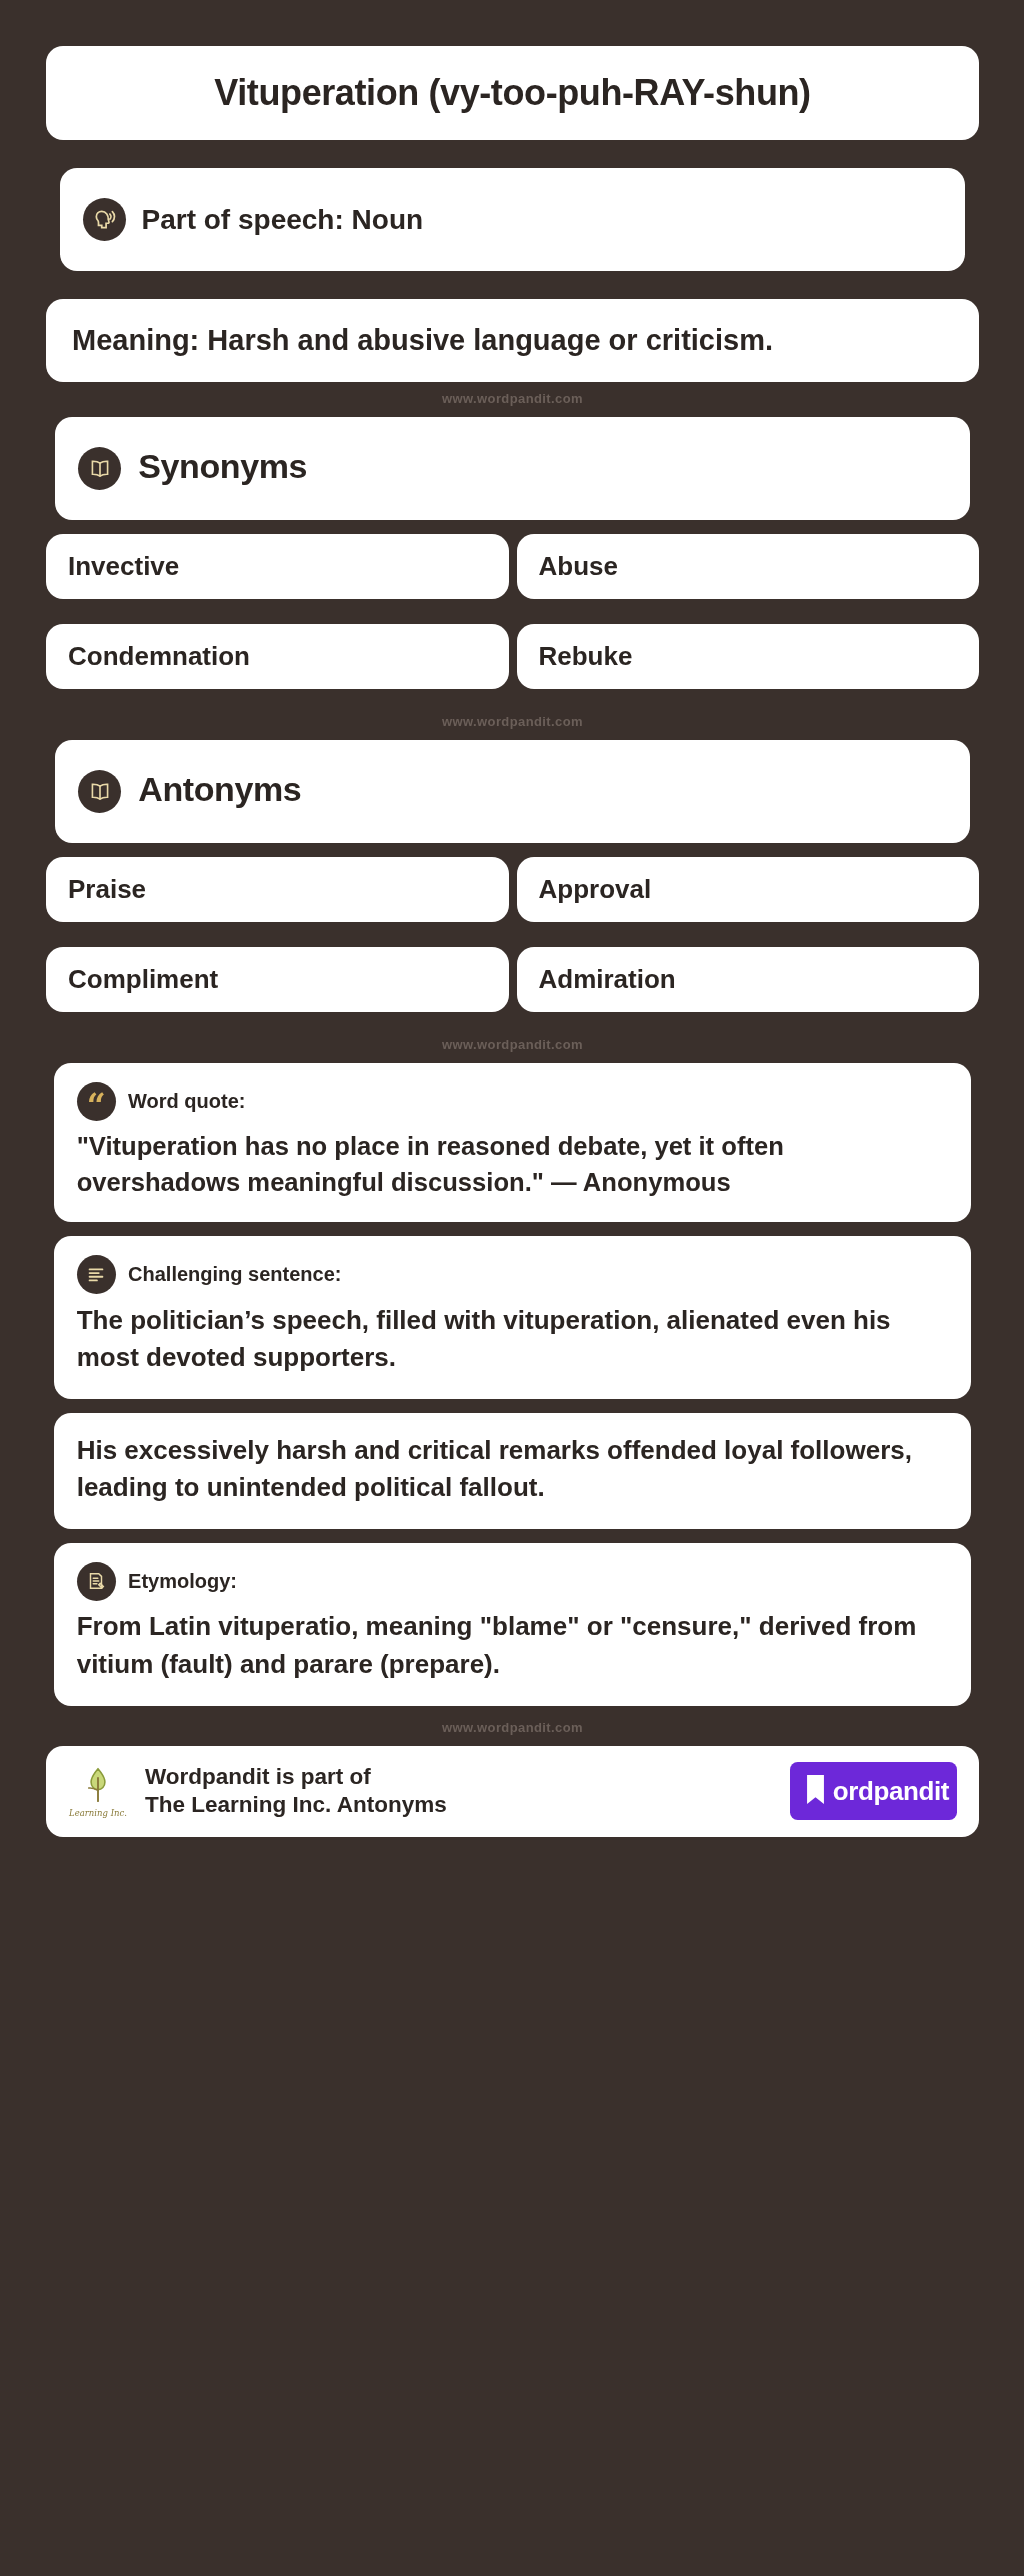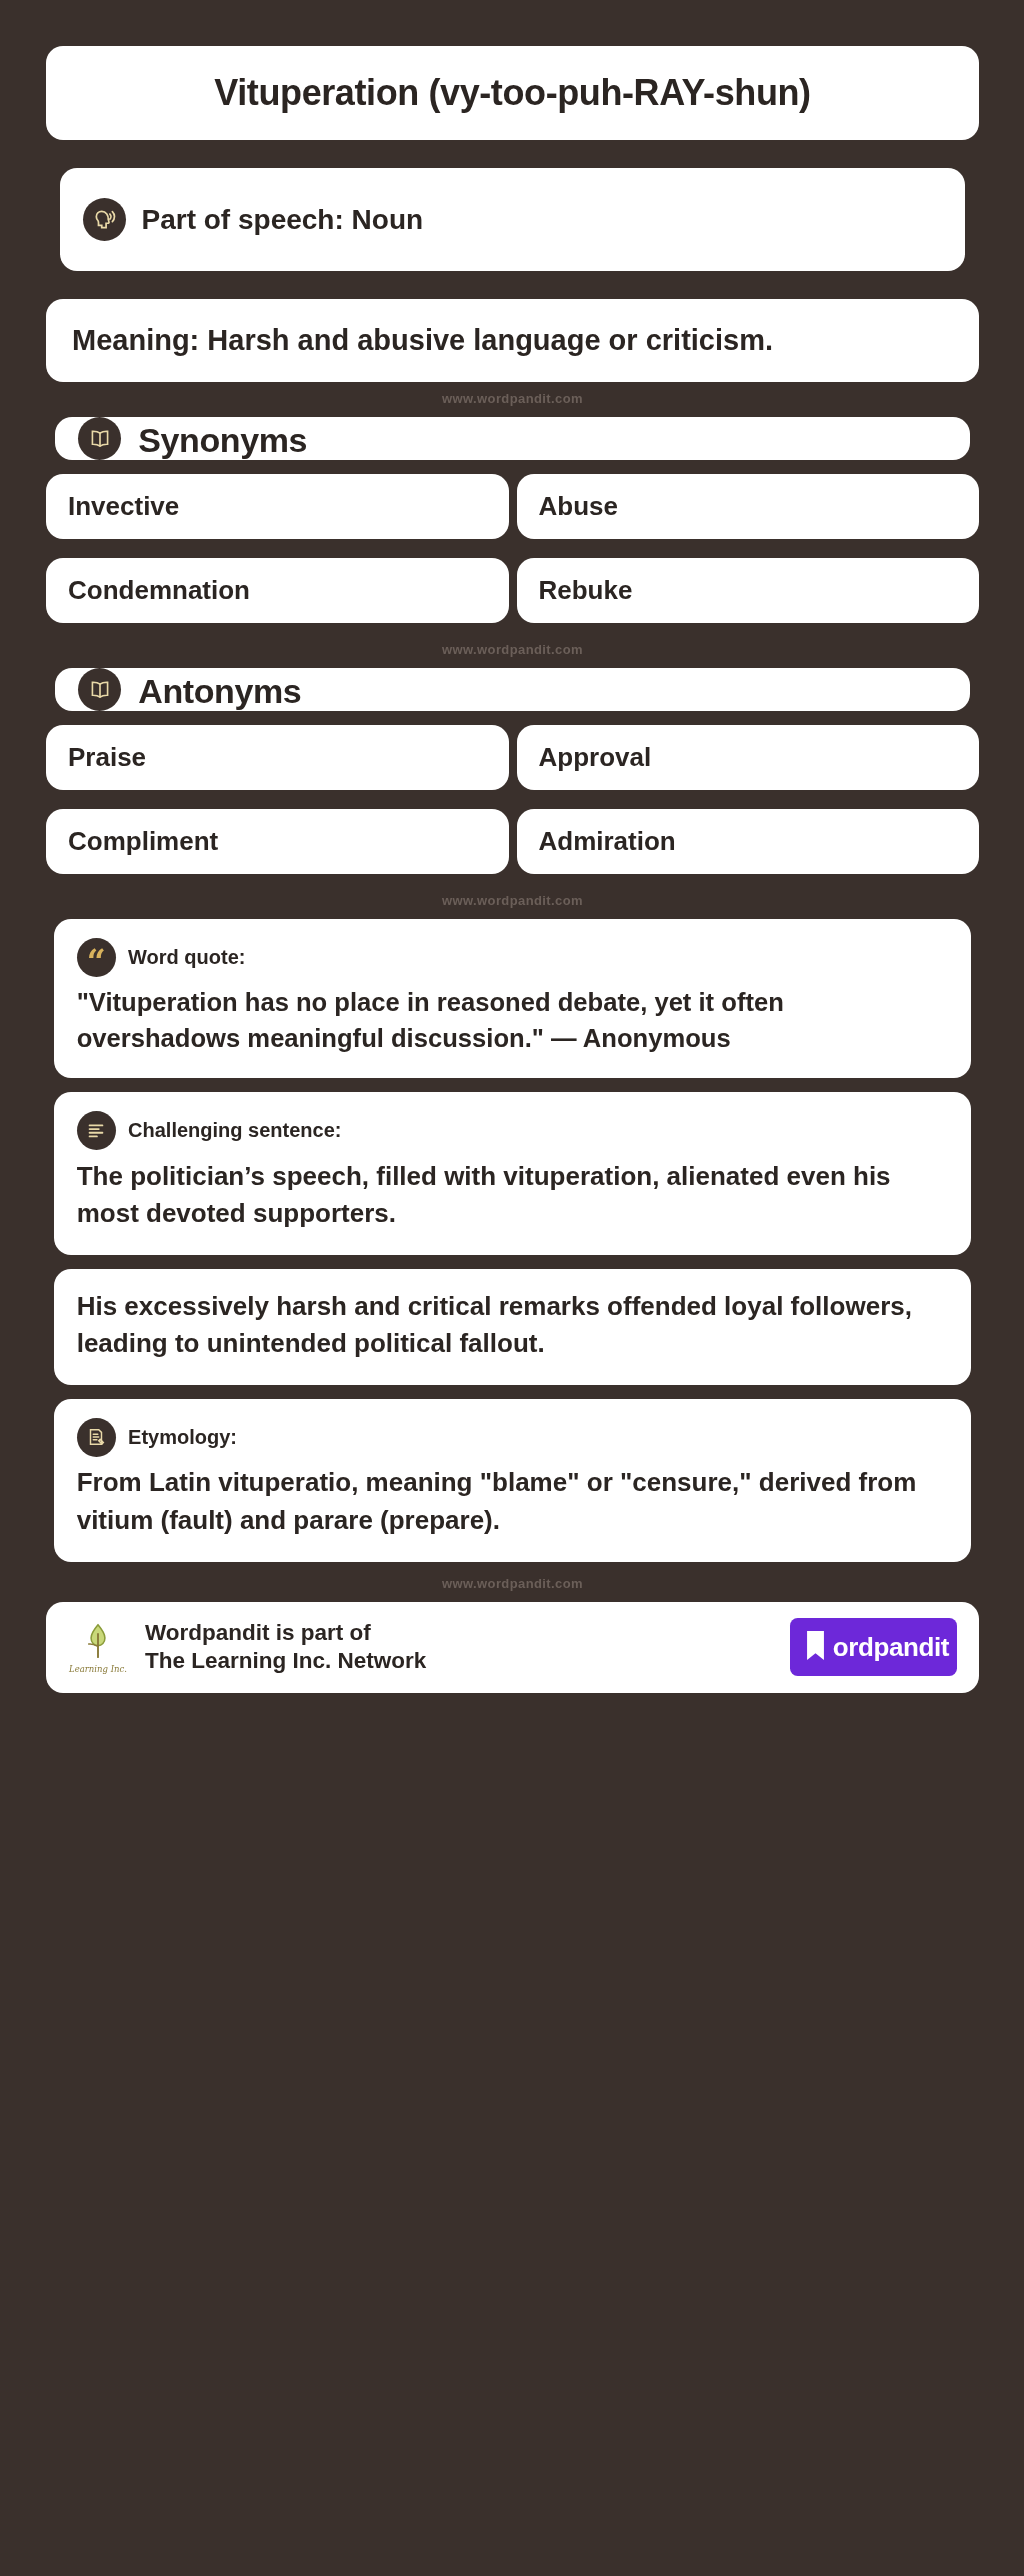--- a/index.html
+++ b/index.html
@@ -53,34 +53,34 @@
     text-align: center;
     color: #6b5f59;
     font-size: 13px;
     font-weight: bold;
     letter-spacing: 0.4px;
     margin: 4.6px 0 11px 0;
   }
   .section-head-card {
     margin: 0 9.3px 14px 9.3px;
     display: flex;
-    align-items: flex-end;
+    align-items: flex-start;
     gap: 17px;
-    padding: 0 23px;
+    padding: 30px 23px;
   }
   .section-head-card .section-title {
     font-size: 34px;
     font-weight: bold;
     color: #2b2522;
     letter-spacing: -0.4px;
   }
   .pair-row {
     display: flex;
     gap: 8px;
-    margin-bottom: 19px;
+    margin-bottom: 25px;
   }
   .pair-row .card {
     flex: 1;
     padding: 17px 22px;
   }
   .word-item {
     font-size: 26px;
     font-weight: bold;
     color: #2b2522;
   }
@@ -296,21 +296,21 @@
   <div class="footer-logo">
     <svg width="40" height="42" viewBox="0 0 52 54" fill="none">
       <path d="M26 6c-5 6-9 11-9 17 0 6 4 10 9 10s9-4 9-10c0-6-4-11-9-17z" stroke="#8a9b3a" stroke-width="2" fill="#c9d87a"></path>
       <path d="M26 18v30" stroke="#8a7b3a" stroke-width="2.5" stroke-linecap="round"></path>
       <path d="M26 34c-4-2-8-4-12-3" stroke="#8a7b3a" stroke-width="2" stroke-linecap="round"></path>
     </svg>
     <span class="footer-logo-caption">Learning Inc.</span>
   </div>
   <div class="footer-text">
     <div>Wordpandit is part of</div>
-    <div>The Learning Inc. Network</div>
+    <div>The Learning Inc. Antonyms</div>
   </div>
   <div class="footer-brand">
     <span>
       <svg width="23" height="33" viewBox="0 0 30 42" fill="#ffffff">
         <path d="M4 2h22v38l-11-9-11 9z"></path>
       </svg>
     </span>
     <span class="brand-text">ordpandit</span>
   </div>
 </div>

